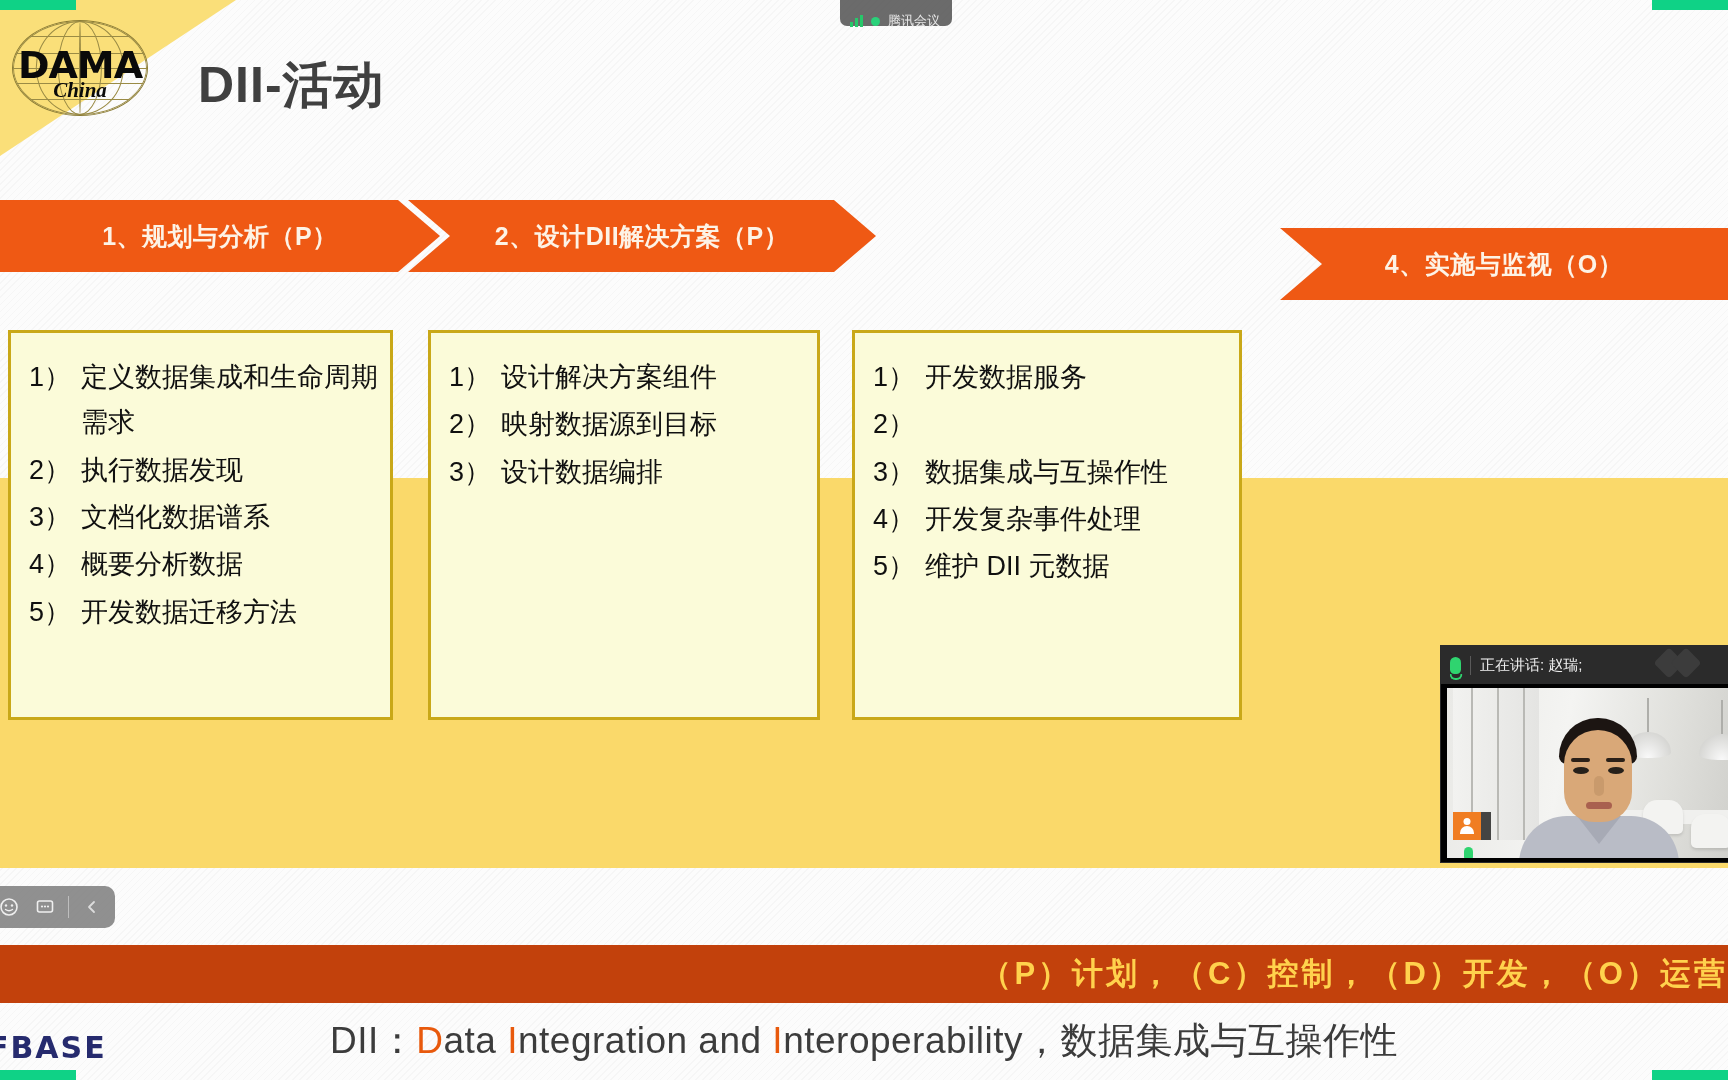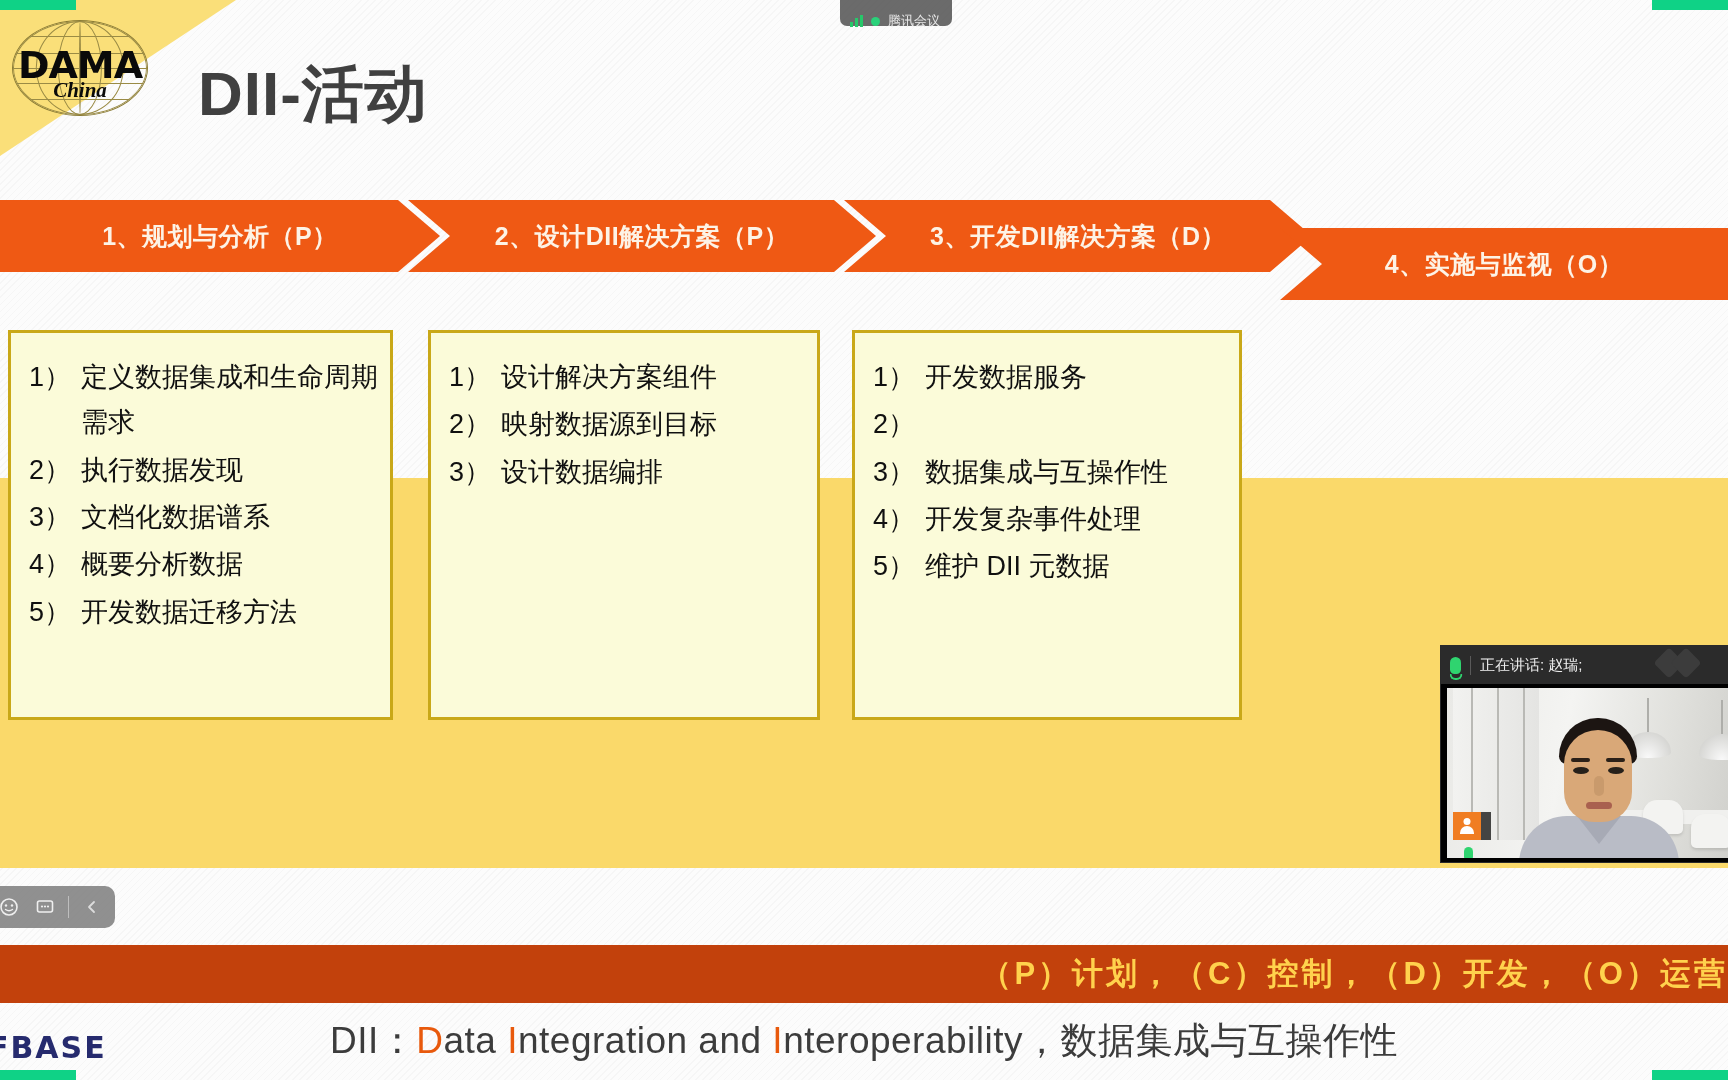--- a/index.html
+++ b/index.html
@@ -63,21 +63,21 @@
     position:absolute; left:6px; top:62px; width:136px;
     text-align:center;
     font-family:"Liberation Serif","DejaVu Serif",serif;
     font-style:italic; font-weight:bold; font-size:21px;
     color:#0a0a0a; line-height:1;
   }
 
   
   .slide-title{
     position:absolute; left:198px; top:52px;
-    font-size:62px; font-weight:bold; color:#404040;
+    font-size:50px; font-weight:bold; color:#404040;
     letter-spacing:1px; white-space:nowrap;
   }
 
   
   .chev-strip{
     position:absolute; left:0; top:200px; width:1728px; height:72px;
   }
   .chev{
     position:absolute; top:0; height:72px;
     background:#ef5914;
@@ -343,23 +343,20 @@
   </div>
 
   <div class="slide-title">DII-活动</div>
 
   <div class="chev-strip">
     <div class="chev c1">
       <span>1、规划与分析（P）</span>
     </div>
     <div class="chev c2">
       <span>2、设计DII解决方案（P）</span>
-    </div>
-    <div class="chev c3">
-      <span>3、开发DII解决方案（D）</span>
     </div>
     <div class="chev c4">
       <span>4、实施与监视（O）</span>
     </div>
   </div>
 
   <div class="boxes">
 
     <div class="cbox b1">
       <ol>

